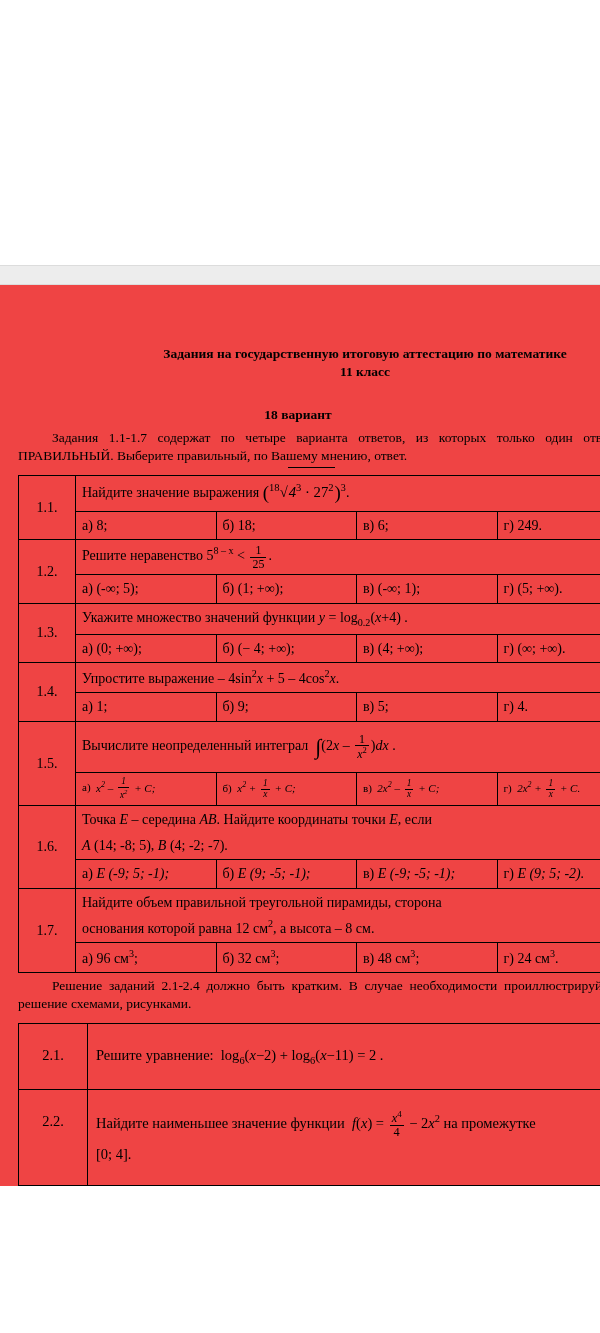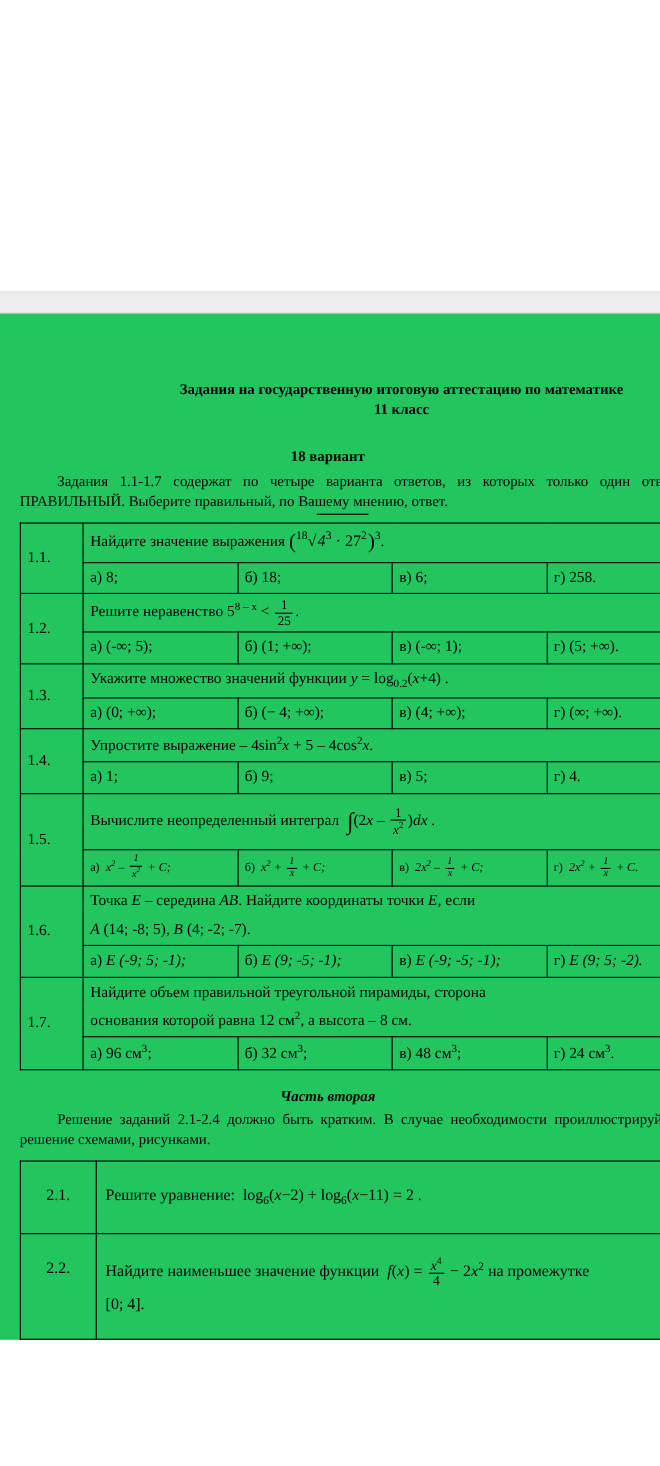--- a/index.html
+++ b/index.html
@@ -21,21 +21,21 @@
   }
   .gray-band {
     height: 18px;
     background: #ededed;
     border-top: 1px solid #dcdcdc;
     border-bottom: 1px solid #dcdcdc;
   }
   .page {
     position: relative;
     padding: 0 0 0 0;
-    background: #22c55e;
+    background: #ef4444;
   }
   .doc-inner {
     padding: 60px 0 0 18px;
     width: 640px; 
   }
   .doc-title {
     text-align: center;
     font-weight: bold;
     font-size: 13.5px;
     line-height: 1.35;
@@ -81,20 +81,21 @@
   }
   table.tasks td {
     border: 1px solid #000;
     padding: 4px 6px;
     font-size: 14px;
     vertical-align: middle;
     line-height: 1.4;
   }
   td.num {
     width: 44px;
+    text-align: center;
     vertical-align: top;
     padding-top: 6px;
     font-size: 14.5px;
   }
   td.stem {
     font-size: 14.5px;
     padding: 7px 6px 8px 8px;
   }
   td.opt {
     width: 135px;
@@ -169,21 +170,21 @@
           <span>Найдите значение выражения</span>
           <span class="nowrapish">
             <span class="big-paren">(</span><span class="radic"><sup>18</sup>√<span style="border-top:1px solid #000; padding:16px 1px;"><span class="mathi">4</span><sup>3</sup> · 27<sup>2</sup></span></span><span class="big-paren">)</span><sup>3</sup>.
           </span>
         </td>
       </tr>
       <tr>
         <td class="opt"><span>а)</span> <span>8;</span></td>
         <td class="opt"><span>б)</span> <span>18;</span></td>
         <td class="opt"><span>в)</span> <span>6;</span></td>
-        <td class="opt"><span>г)</span> <span>258.</span></td>
+        <td class="opt"><span>г)</span> <span>249.</span></td>
       </tr>
 
       <tr>
         <td class="num" rowspan="2">1.2.</td>
         <td class="stem" colspan="4">
           <span>Решите неравенство</span>
           <span class="nowrapish">
             5<sup>8 – x</sup> &lt; <span class="frac"><span class="n">1</span><span class="d">25</span></span>.
           </span>
         </td>
@@ -284,21 +285,20 @@
       </tr>
       <tr>
         <td class="opt"><span>а)</span> <span>96 см</span><sup>3</sup>;</td>
         <td class="opt"><span>б)</span> <span>32 см</span><sup>3</sup>;</td>
         <td class="opt"><span>в)</span> <span>48 см</span><sup>3</sup>;</td>
         <td class="opt"><span>г)</span> <span>24 см</span><sup>3</sup>.</td>
       </tr>
     </tbody>
       </table>
 
-    <div class="part-two">Часть вторая</div>
     <div class="para2">Решение заданий 2.1-2.4 должно быть кратким. В случае необходимости проиллюстрируйте решение схемами, рисунками.</div>
 
     <table class="tasks2">
       <tbody>
           <tr>
         <td class="num">2.1.</td>
         <td>
           <span>Решите уравнение:</span>
           <span class="nowrapish">
             &nbsp;log<sub>6</sub>(<span class="mathi">x</span>−2) + log<sub>6</sub>(<span class="mathi">x</span>−11) = 2 .

